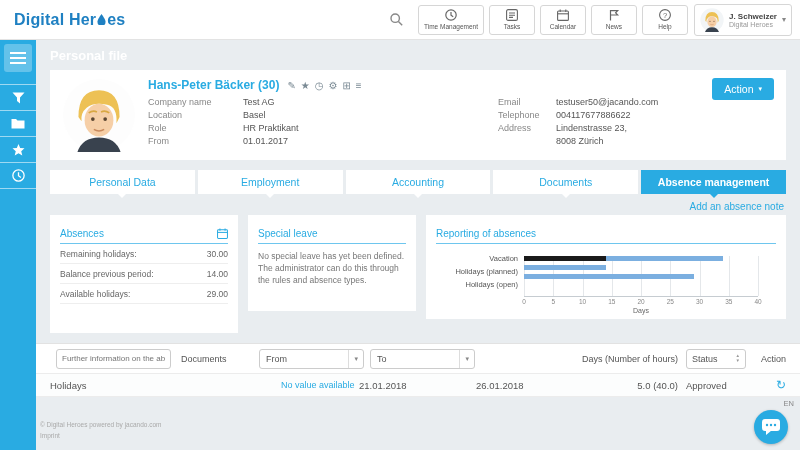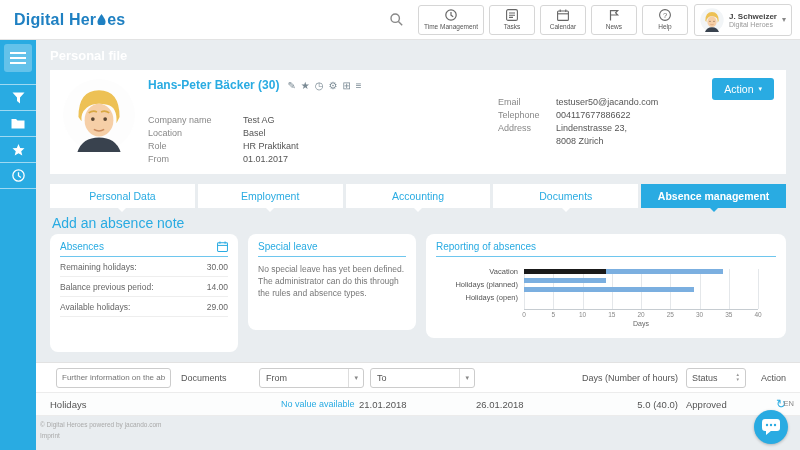--- a/index.html
+++ b/index.html
@@ -41,24 +41,24 @@
   .p-right .fl{width:58px}
   .linkblue{color:#29abe2;cursor:pointer;text-decoration:none}
   .action-btn{position:absolute;top:8px;right:12px;background:#29abe2;color:#fff;font-size:10.5px;border:none;border-radius:3px;padding:5px 12px;cursor:pointer;display:flex;align-items:center;gap:5px}
   .action-btn .caret{color:#fff;font-size:7px}
   
   .tabs{display:flex;gap:3px;margin:10px 14px 0}
   .tab{flex:1;height:24px;background:#fff;color:#29abe2;font-size:10.5px;display:flex;align-items:center;justify-content:center;position:relative;cursor:pointer;white-space:nowrap}
   .tab:after{content:"";position:absolute;bottom:-4px;left:50%;margin-left:-4px;border:4px solid transparent;border-top-color:#fff;border-bottom:0}
   .tab.active{background:#29abe2;color:#fff;font-weight:bold}
   .tab.active:after{border-top-color:#29abe2}
-  .add-link{margin:7px 16px 3px;font-size:14px;color:#29abe2;cursor:pointer}
+  .add-link{text-align:right;margin:7px 16px 3px;font-size:10px;color:#29abe2;cursor:pointer}
   
   .panels{display:flex;gap:10px;margin:0 14px;align-items:flex-start}
-  .panel{background:#fff;border-radius:8px;padding:7px 10px}
+  .panel{background:#fff;border-radius:0;padding:13px 10px}
   .panel-head{display:flex;justify-content:space-between;align-items:center;border-bottom:1px solid #6ec6ee;padding-bottom:4px;color:#29abe2;font-size:10px}
   .panel-abs{width:188px;height:118px}
   .panel-spec{width:168px;height:96px}
   .panel-rep{flex:1;height:104px}
   .abs-row{display:flex;justify-content:space-between;font-size:8.5px;color:#666;padding:5px 0 4px;border-bottom:1px solid #eee}
   .spec-text{font-size:8.5px;color:#777;margin-top:7px;line-height:1.4}
   
   .chart{display:flex;margin-top:8px}
   #chart-labels{width:88px;padding-right:6px;text-align:right}
   .c-label{height:13px;line-height:13px;font-size:7.5px;color:#555;white-space:nowrap}
@@ -245,21 +245,21 @@
         <span>Hans-Peter Bäcker (30)</span>
         <span class="name-icons">
           <span>✎</span>
           <span>★</span>
           <span>◷</span>
           <span>⚙</span>
           <span>⊞</span>
           <span>≡</span>
         </span>
       </div>
-      <div style="margin-top:22px">
+      <div style="margin-top:4px">
         <div class="frow">
             <span class="fl">Company name</span>
             <span class="fv">Test AG</span>
           </div>
         <div class="frow">
             <span class="fl">Location</span>
             <span class="fv">Basel</span>
           </div>
         <div class="frow">
             <span class="fl">Role</span>

